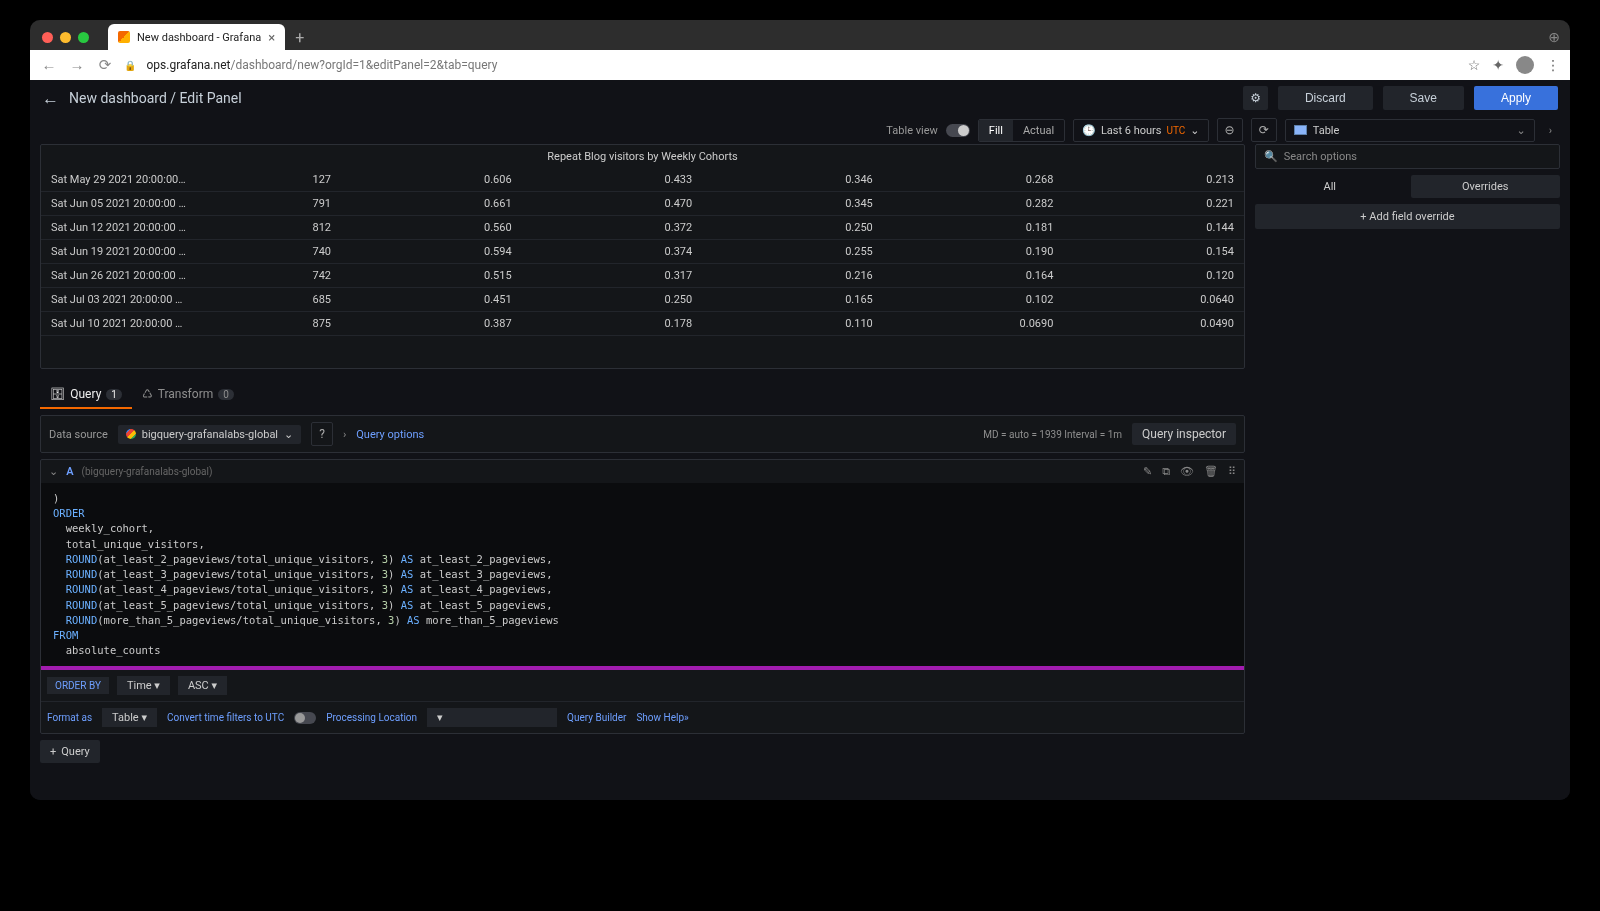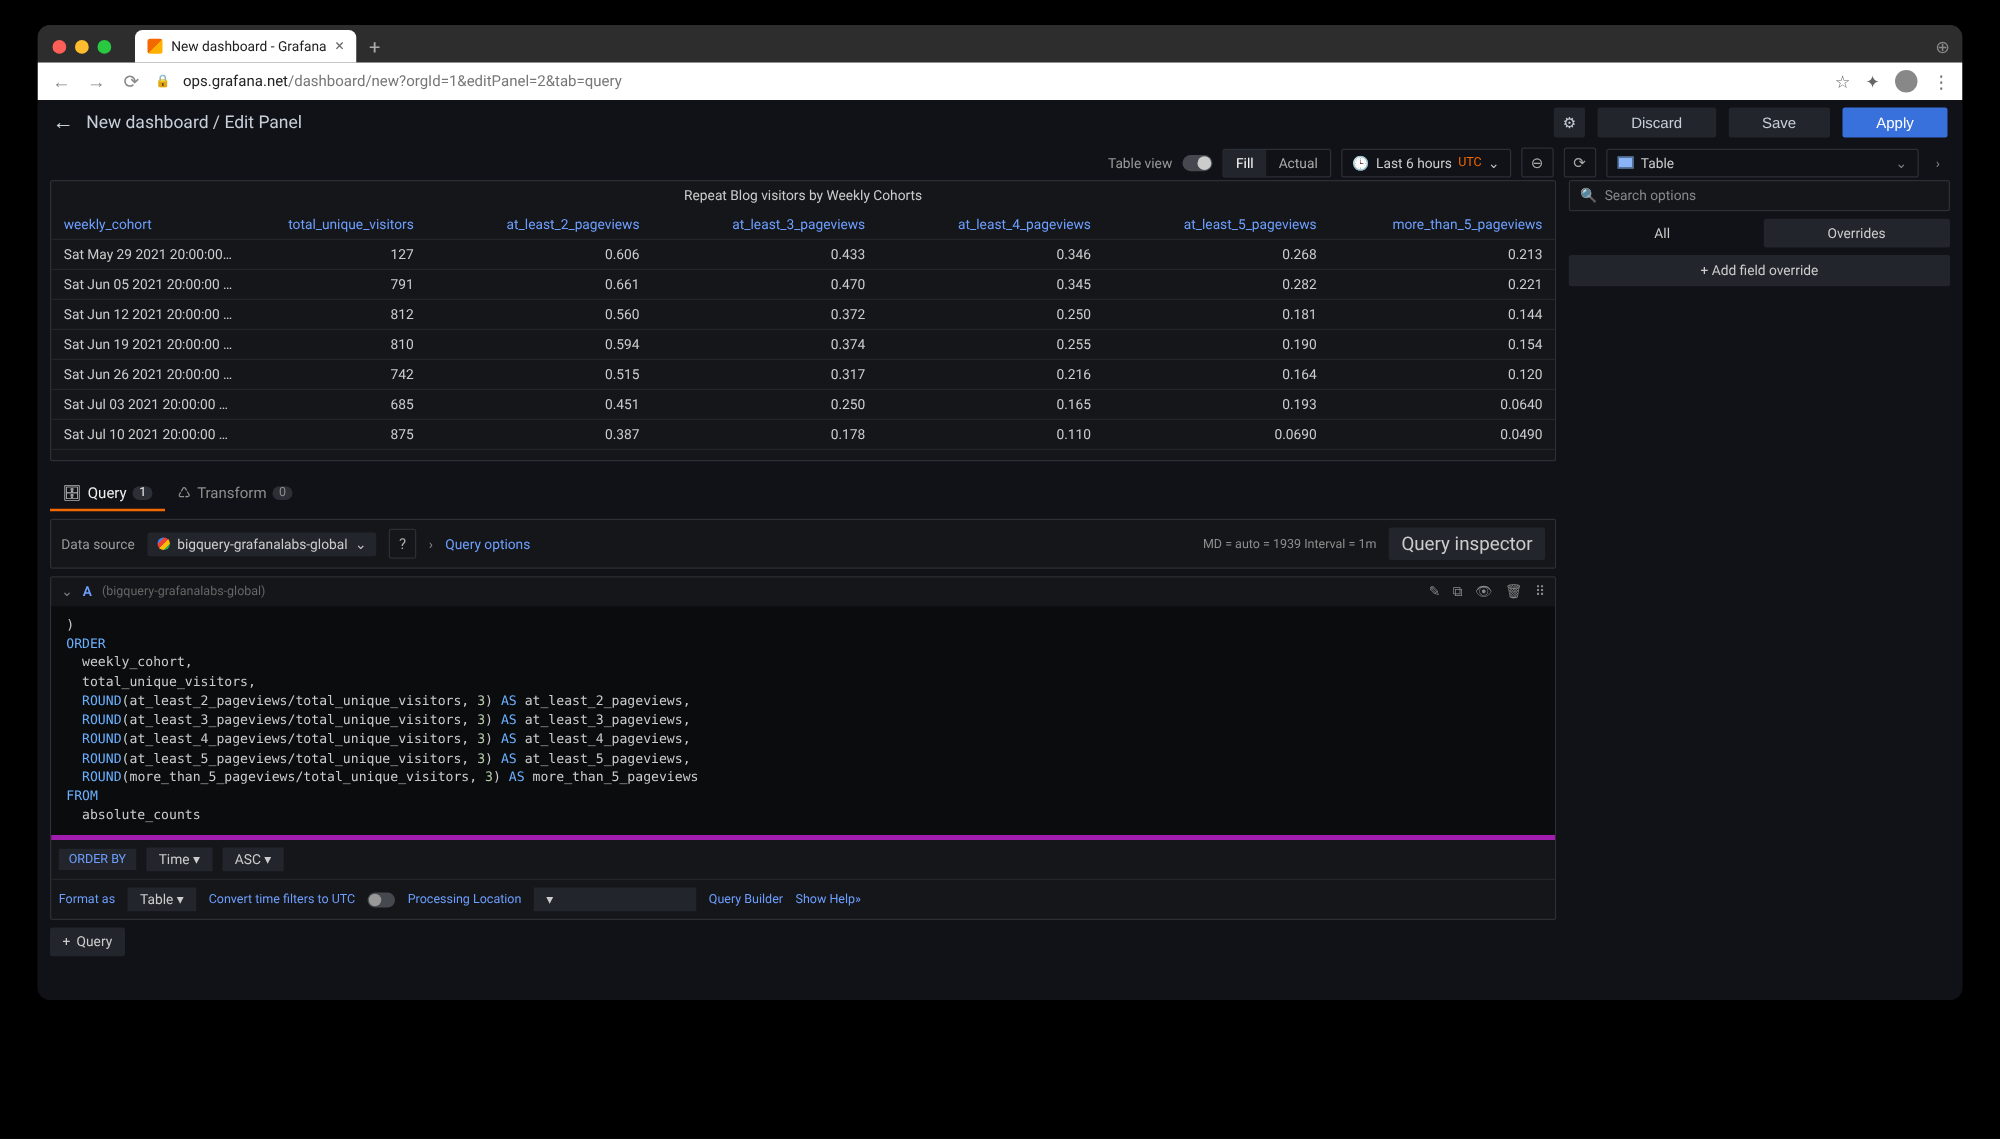--- a/index.html
+++ b/index.html
@@ -62,21 +62,21 @@
 .q-tab{display:flex;align-items:center;gap:5px;padding:6px 10px;font-size:12px;color:#8e8e8e;border-bottom:2px solid transparent}
 .q-tab.on{color:#eee;border-bottom-color:#f46800}
 .q-tab .badge{background:#2c2f36;padding:0 5px;border-radius:7px;font-size:10px}
 .ds-row{display:flex;align-items:center;background:#141619;border:1px solid #2c2f36;border-radius:2px;padding:6px 8px;gap:10px;font-size:11px}
 .ds-row .lbl{color:#999}
 .ds-pick{display:flex;align-items:center;gap:6px;background:#22252b;padding:3px 8px;border-radius:2px;color:#ccc}
 .ds-dot{width:10px;height:10px;border-radius:50%;background:linear-gradient(135deg,#4285f4 25%,#ea4335 25% 50%,#fbbc05 50% 75%,#34a853 75%)}
 .ds-row .qo{color:#6e9fff}
 .ds-row .sp{flex:1}
 .ds-row .meta{color:#8e8e8e;font-size:10px}
-.q-inspect{background:#22252b;padding:4px 10px;border-radius:2px;color:#ccc;font-size:15px}
+.q-inspect{background:#22252b;padding:4px 10px;border-radius:2px;color:#ccc;font-size:12px}
 .q-editor{background:#141619;border:1px solid #2c2f36;border-radius:2px;display:flex;flex-direction:column}
 .qe-head{display:flex;align-items:center;padding:5px 8px;gap:8px;font-size:11px}
 .qe-head .caret{color:#888}
 .qe-head .qname{color:#6e9fff;font-weight:600}
 .qe-head .hint{color:#666;font-size:10px}
 .qe-head .sp{flex:1}
 .qe-icons{display:flex;gap:10px;color:#888;font-size:11px}
 .code{background:#0b0c0e;font-family:Menlo,Consolas,monospace;font-size:10.5px;padding:8px 12px;line-height:1.45;color:#ccc;white-space:pre}
 .kw{color:#6bb0ff}
 .num{color:#b5cea8}
@@ -162,29 +162,20 @@
         <span class="chev">⌄</span>
       </div>
       <span class="pnav">›</span>
     </div>
 
     <div class="gf-body">
       <div class="gf-left">
         <div class="panel-preview">
           <div class="ptitle">Repeat Blog visitors by Weekly Cohorts</div>
           <div class="tbl">
-            <div class="trow hd" id="thead">
-                  <div class="c0">weekly_cohort</div>
-                  <div class="c1">total_unique_visitors</div>
-                  <div class="c2">at_least_2_pageviews</div>
-                  <div class="c3">at_least_3_pageviews</div>
-                  <div class="c4">at_least_4_pageviews</div>
-                  <div class="c5">at_least_5_pageviews</div>
-                  <div class="c6">more_than_5_pageviews</div>
-                </div>
             <div id="tbody">
                   <div class="trow">
                     <div class="c0">Sat May 29 2021 20:00:00 GMT-0400 (E...</div>
                     <div class="c1">127</div>
                     <div class="c2">0.606</div>
                     <div class="c3">0.433</div>
                     <div class="c4">0.346</div>
                     <div class="c5">0.268</div>
                     <div class="c6">0.213</div>
                   </div>
@@ -201,21 +192,21 @@
                     <div class="c0">Sat Jun 12 2021 20:00:00 GMT-0400 (E...</div>
                     <div class="c1">812</div>
                     <div class="c2">0.560</div>
                     <div class="c3">0.372</div>
                     <div class="c4">0.250</div>
                     <div class="c5">0.181</div>
                     <div class="c6">0.144</div>
                   </div>
                   <div class="trow">
                     <div class="c0">Sat Jun 19 2021 20:00:00 GMT-0400 (E...</div>
-                    <div class="c1">810</div>
+                    <div class="c1">740</div>
                     <div class="c2">0.594</div>
                     <div class="c3">0.374</div>
                     <div class="c4">0.255</div>
                     <div class="c5">0.190</div>
                     <div class="c6">0.154</div>
                   </div>
                   <div class="trow">
                     <div class="c0">Sat Jun 26 2021 20:00:00 GMT-0400 (E...</div>
                     <div class="c1">742</div>
                     <div class="c2">0.515</div>
@@ -223,21 +214,21 @@
                     <div class="c4">0.216</div>
                     <div class="c5">0.164</div>
                     <div class="c6">0.120</div>
                   </div>
                   <div class="trow">
                     <div class="c0">Sat Jul 03 2021 20:00:00 GMT-0400 (Ea...</div>
                     <div class="c1">685</div>
                     <div class="c2">0.451</div>
                     <div class="c3">0.250</div>
                     <div class="c4">0.165</div>
-                    <div class="c5">0.193</div>
+                    <div class="c5">0.102</div>
                     <div class="c6">0.0640</div>
                   </div>
                   <div class="trow">
                     <div class="c0">Sat Jul 10 2021 20:00:00 GMT-0400 (Ea...</div>
                     <div class="c1">875</div>
                     <div class="c2">0.387</div>
                     <div class="c3">0.178</div>
                     <div class="c4">0.110</div>
                     <div class="c5">0.0690</div>
                     <div class="c6">0.0490</div>

